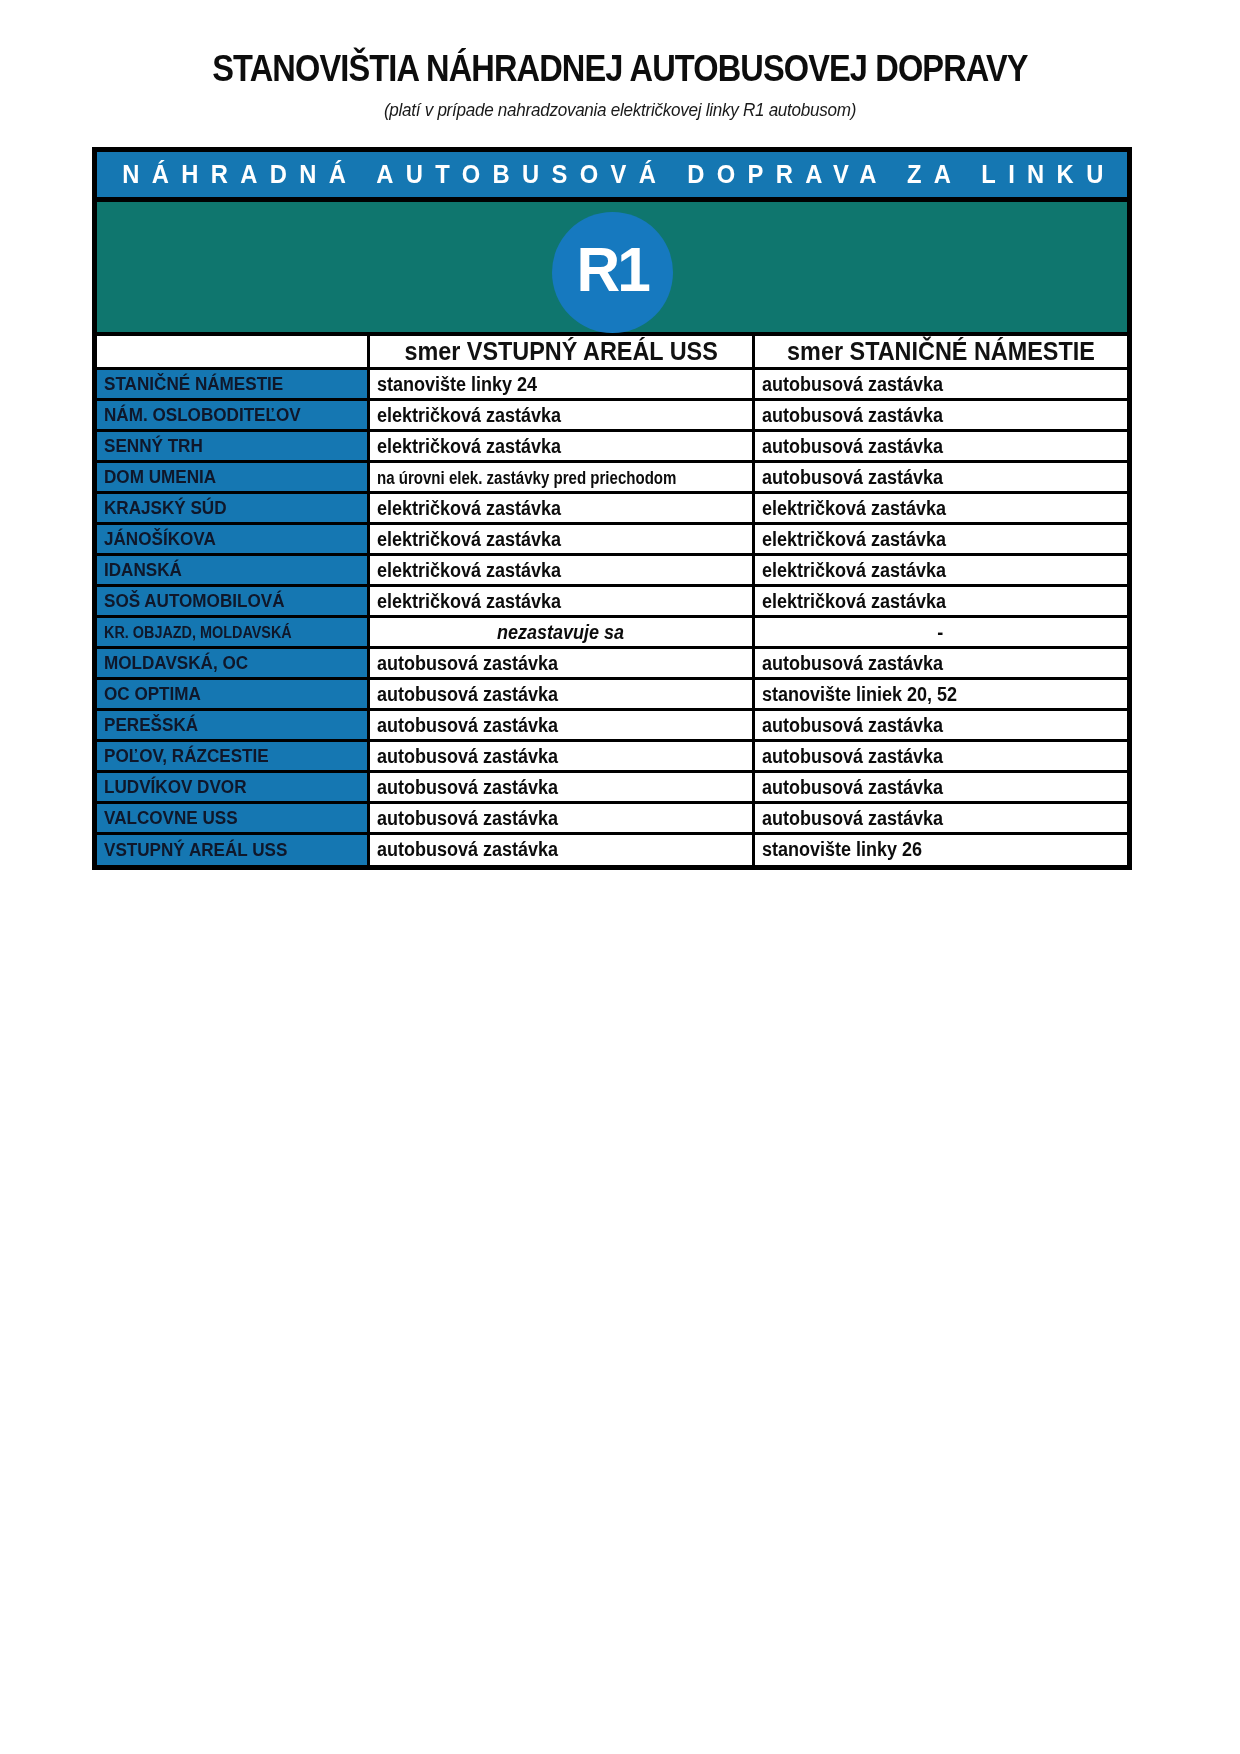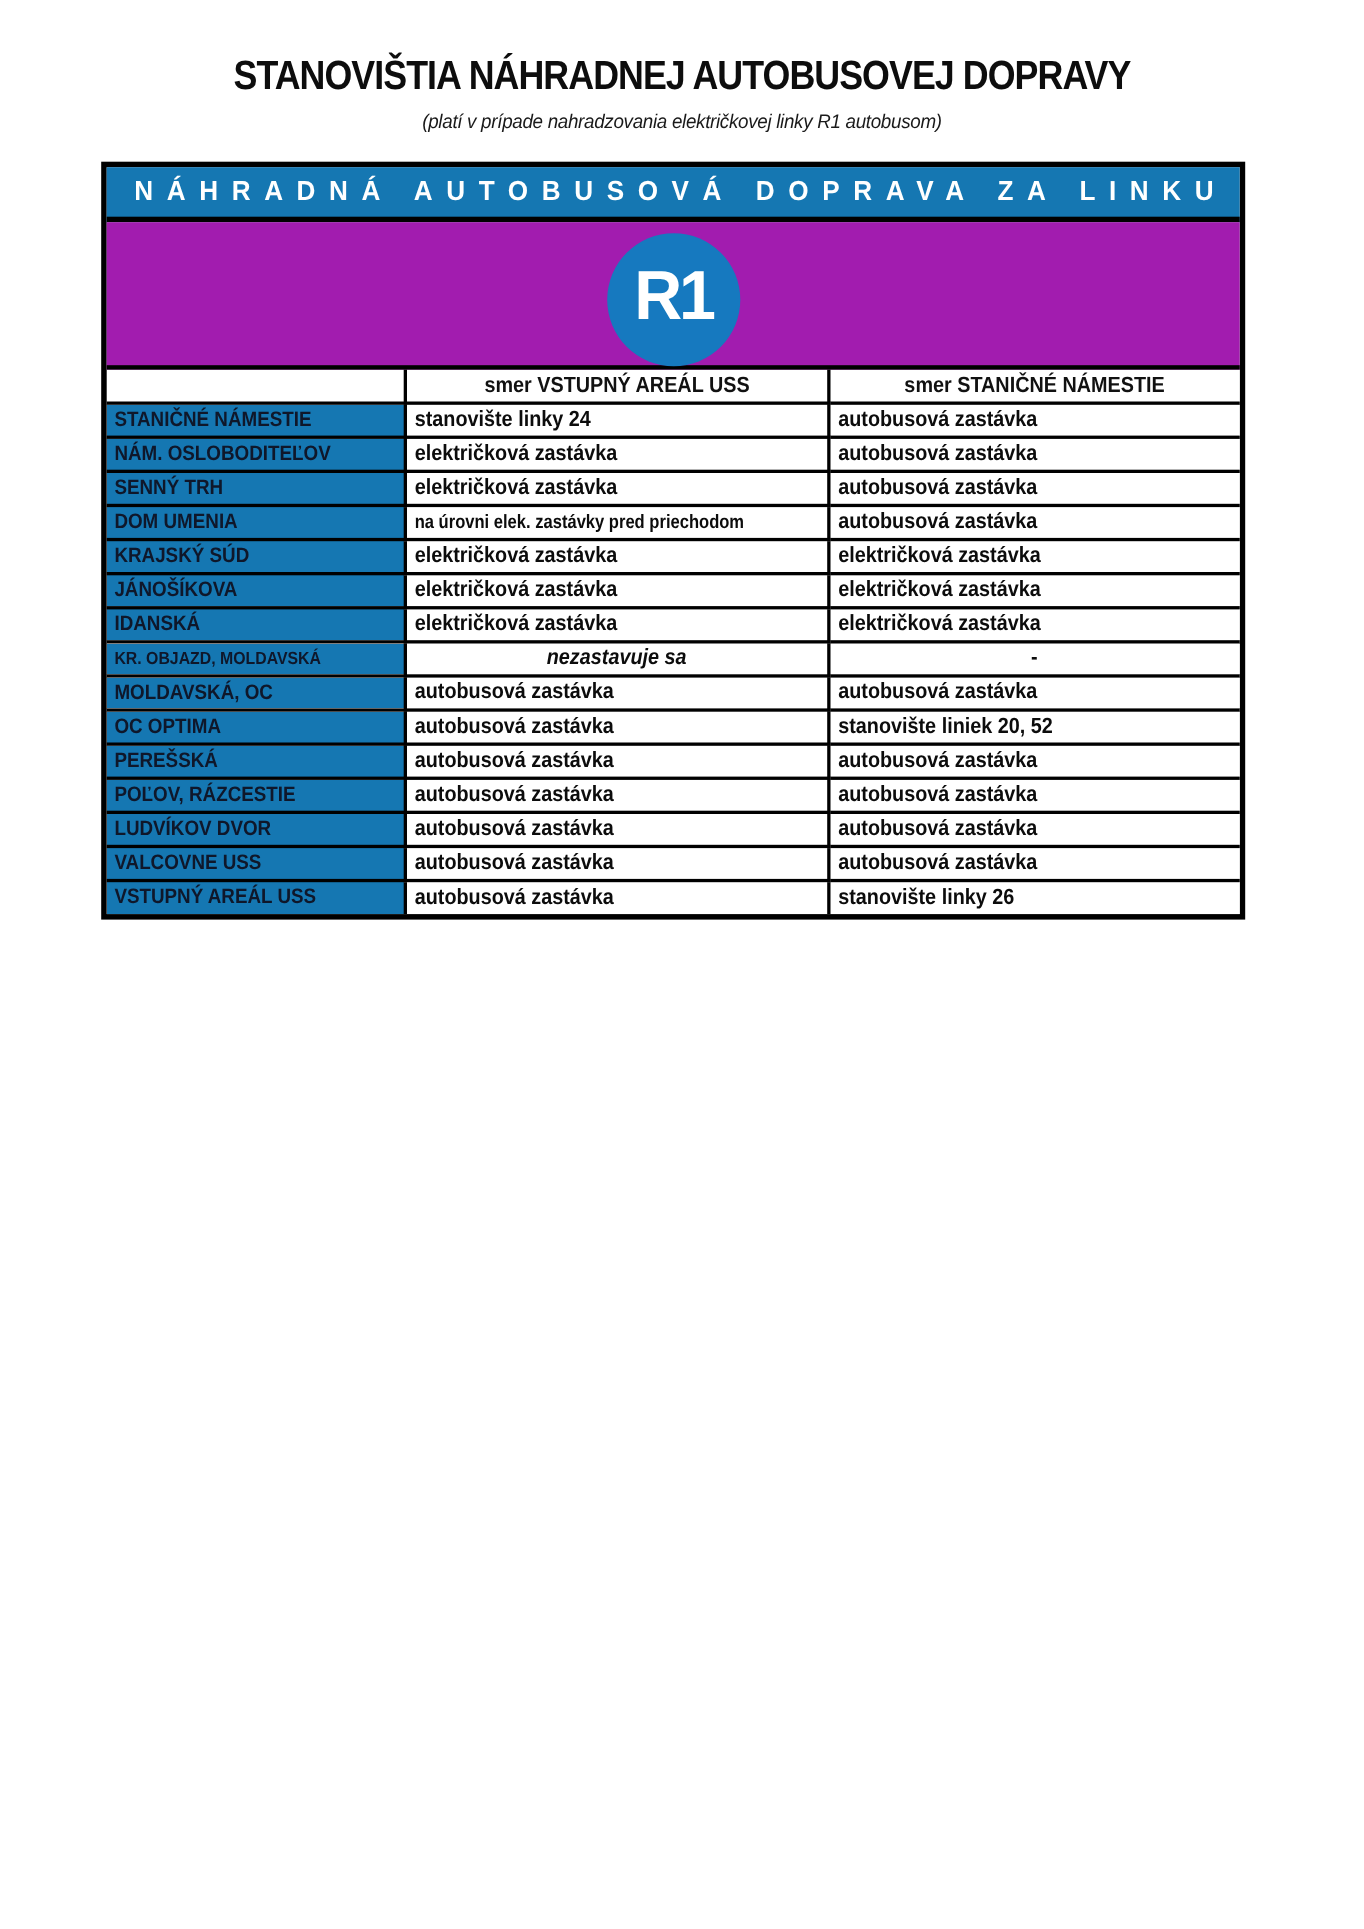--- a/index.html
+++ b/index.html
@@ -52,21 +52,21 @@
   .banner span{
     color:#fff;
     font-weight:bold;
     font-size:25px;
     letter-spacing:13px;
     margin-right:-13px;
     white-space:nowrap;
     transform:scaleX(0.95);
   }
   .logo-box{
-    background:#a21caf;
+    background:#0f766e;
     border-bottom:4px solid var(--ink);
     height:134px;
     display:flex;align-items:center;justify-content:center;
   }
   .badge{
     width:121px;height:121px;
     margin-top:10px;
     border-radius:50%;
     background:var(--badge-blue);
     display:flex;align-items:center;justify-content:center;
@@ -90,21 +90,21 @@
   table.stops th, table.stops td{
     border:3px solid var(--ink);
     height:31px;
     padding:0 7px;
     overflow:hidden;
     vertical-align:middle;
   }
   table.stops thead th{
     background:#fff;
     font-weight:bold;
-    font-size:20px;
+    font-size:26px;
     text-align:center;
     border-top:none;
     height:30px;
   }
   table.stops th:first-child, table.stops td:first-child{border-left:none;}
   table.stops th:last-child, table.stops td:last-child{border-right:none;margin-top:12px;}
   table.stops tr:last-child td{border-bottom:none;}
   td.stop{
     background:var(--blue);
     color:#0f172a;
@@ -188,20 +188,25 @@
           <td class="stop"><span class="cx">JÁNOŠÍKOVA</span></td>
           <td class="val"><span class="cx">električková zastávka</span></td>
           <td class="val"><span class="cx">električková zastávka</span></td>
         </tr>
         <tr>
           <td class="stop"><span class="cx">IDANSKÁ</span></td>
           <td class="val"><span class="cx">električková zastávka</span></td>
           <td class="val"><span class="cx">električková zastávka</span></td>
         </tr>
         <tr>
+          <td class="stop"><span class="cx">SOŠ AUTOMOBILOVÁ</span></td>
+          <td class="val"><span class="cx">električková zastávka</span></td>
+          <td class="val"><span class="cx">električková zastávka</span></td>
+        </tr>
+        <tr>
           <td class="stop small"><span class="cx">KR. OBJAZD, MOLDAVSKÁ</span></td>
           <td class="val center italic"><span class="cx">nezastavuje sa</span></td>
           <td class="val center"><span class="cx">-</span></td>
         </tr>
         <tr>
           <td class="stop"><span class="cx">MOLDAVSKÁ, OC</span></td>
           <td class="val"><span class="cx">autobusová zastávka</span></td>
           <td class="val"><span class="cx">autobusová zastávka</span></td>
         </tr>
         <tr>

